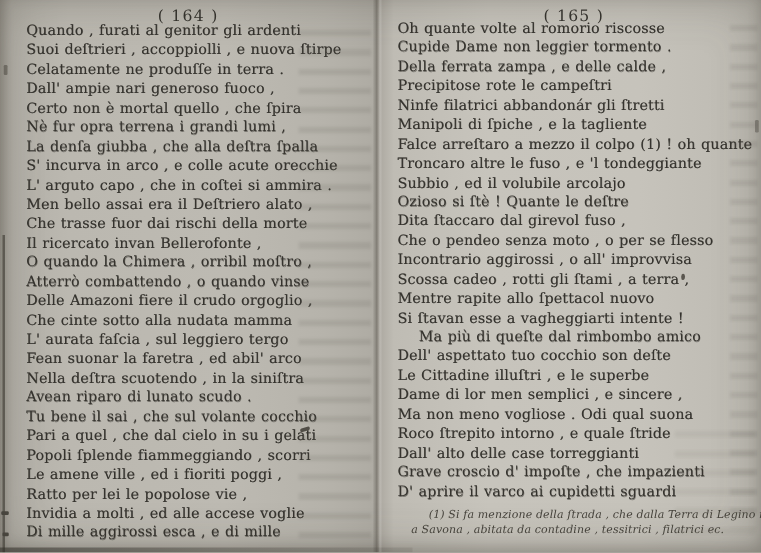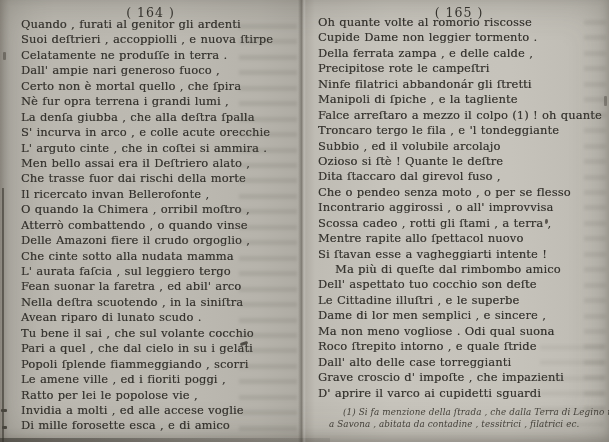--- a/index.html
+++ b/index.html
@@ -81,53 +81,53 @@
     <div class="page-header">( 164 )</div>
     <div class="verse">
         <div class="line">Quando , furati al genitor gli ardenti</div>
         <div class="line">Suoi deſtrieri , accoppiolli , e nuova ſtirpe</div>
         <div class="line">Celatamente ne produſſe in terra .</div>
         <div class="line">Dall' ampie nari generoso fuoco ,</div>
         <div class="line">Certo non è mortal quello , che ſpira</div>
         <div class="line">Nè fur opra terrena i grandi lumi ,</div>
         <div class="line">La denſa giubba , che alla deſtra ſpalla</div>
         <div class="line">S' incurva in arco , e colle acute orecchie</div>
-        <div class="line">L' arguto cinte , che in coſtei si ammira .</div>
+        <div class="line">L' arguto capo , che in coſtei si ammira .</div>
         <div class="line">Men bello assai era il Deſtriero alato ,</div>
         <div class="line">Che trasse fuor dai rischi della morte</div>
         <div class="line">Il ricercato invan Bellerofonte ,</div>
         <div class="line">O quando la Chimera , orribil moſtro ,</div>
         <div class="line">Atterrò combattendo , o quando vinse</div>
         <div class="line">Delle Amazoni fiere il crudo orgoglio ,</div>
         <div class="line">Che cinte sotto alla nudata mamma</div>
         <div class="line">L' aurata faſcia , sul leggiero tergo</div>
         <div class="line">Fean suonar la faretra , ed abil' arco</div>
         <div class="line">Nella deſtra scuotendo , in la siniſtra</div>
         <div class="line">Avean riparo di lunato scudo .</div>
         <div class="line">Tu bene il sai , che sul volante cocchio</div>
         <div class="line">Pari a quel , che dal cielo in su i gelati</div>
         <div class="line">Popoli ſplende fiammeggiando , scorri</div>
         <div class="line">Le amene ville , ed i fioriti poggi ,</div>
         <div class="line">Ratto per lei le popolose vie ,</div>
         <div class="line">Invidia a molti , ed alle accese voglie</div>
-        <div class="line">Di mille forosette esca , e di amico</div>
+        <div class="line">Di mille aggirossi esca , e di mille</div>
       </div>
   </div>
 
   <div class="page page-right">
     <div class="page-header">( 165 )</div>
     <div class="verse">
         <div class="line">Oh quante volte al romorio riscosse</div>
         <div class="line">Cupide Dame non leggier tormento .</div>
         <div class="line">Della ferrata zampa , e delle calde ,</div>
         <div class="line">Precipitose rote le campeſtri</div>
         <div class="line">Ninfe filatrici abbandonár gli ſtretti</div>
         <div class="line">Manipoli di ſpiche , e la tagliente</div>
         <div class="line">Falce arreſtaro a mezzo il colpo (1) ! oh quante</div>
-        <div class="line">Troncaro tergo le fila , e 'l tondeggiante</div>
+        <div class="line">Troncaro altre le fuso , e 'l tondeggiante</div>
         <div class="line">Subbio , ed il volubile arcolajo</div>
         <div class="line">Ozioso si ſtè ! Quante le deſtre</div>
         <div class="line">Dita ſtaccaro dal girevol fuso ,</div>
         <div class="line">Che o pendeo senza moto , o per se flesso</div>
         <div class="line">Incontrario aggirossi , o all' improvvisa</div>
         <div class="line">Scossa cadeo , rotti gli ſtami , a terra ,</div>
         <div class="line">Mentre rapite allo ſpettacol nuovo</div>
         <div class="line">Si ſtavan esse a vagheggiarti intente !</div>
         <div class="line">    Ma più di queſte dal rimbombo amico</div>
         <div class="line">Dell' aspettato tuo cocchio son deſte</div>

